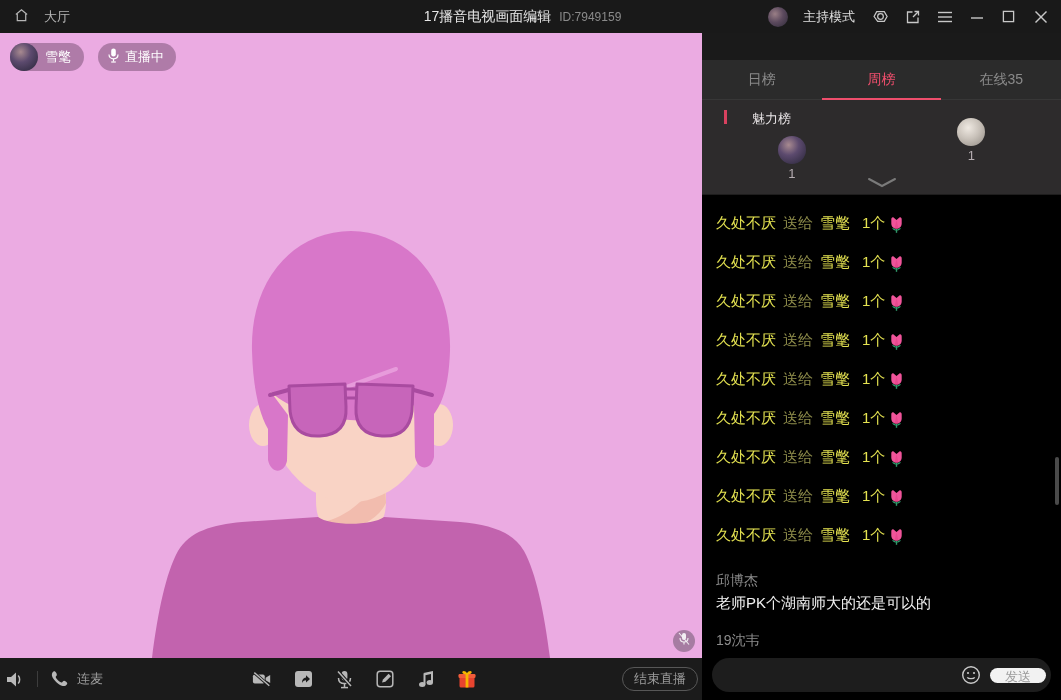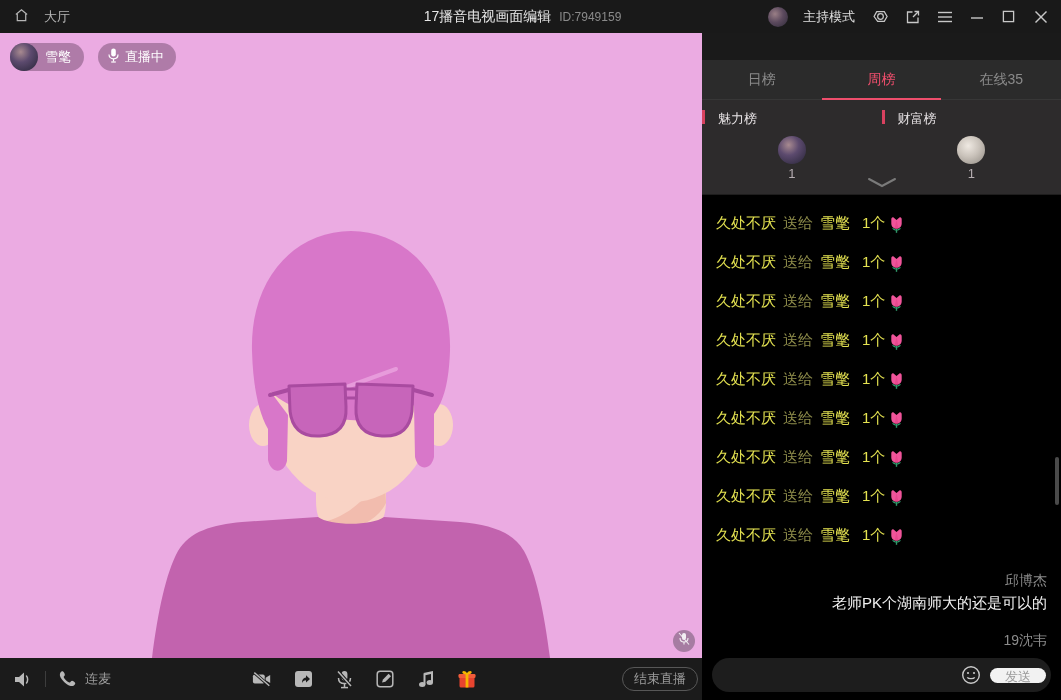--- a/index.html
+++ b/index.html
@@ -31,48 +31,48 @@
   .pill { height:28px; border-radius:14px; background:rgba(84,52,82,0.40); display:flex; align-items:center; color:#fff; font-size:13px; cursor:pointer; }
   .pill .st-avatar { width:28px; height:28px; border-radius:50%; flex:0 0 28px;
       background:radial-gradient(circle at 38% 32%, #a88a90 0%, #5c4a6e 40%, #262436 100%); }
   .name-pill { padding-right:13px; gap:7px; }
   .live-pill { padding:0 12px 0 10px; gap:6px; }
   .muted-badge { position:absolute; right:7px; bottom:6px; width:22px; height:22px; border-radius:50%;
       background:rgba(110,85,110,0.55); display:flex; align-items:center; justify-content:center; }
 
   
   .toolbar { height:42px; flex:0 0 42px; background:#1b1b1b; display:flex; align-items:center; position:relative; }
-  .tool-left { display:flex; align-items:center; padding-left:13px; }
+  .tool-left { display:flex; align-items:center; padding-left:5px; }
   .tool-divider { width:1px; height:16px; background:#3d3d3d; margin:0 12px; }
   .connect-label { color:#9a9a9a; font-size:13px; margin-left:7px; }
   .tool-center { position:absolute; left:252px; display:flex; align-items:center; gap:21px; }
   .tool-btn { width:20px; height:20px; display:flex; align-items:center; justify-content:center; cursor:pointer; }
   .end-btn { position:absolute; right:4px; top:9px; width:76px; height:24px; border-radius:12px;
       border:1px solid #575757; background:transparent; color:#9c9c9c; font-size:13px; cursor:pointer;
       font-family:inherit; }
 
   
   .panel { width:359px; flex:0 0 359px; background:#000000; display:flex; flex-direction:column; position:relative; min-height:0;margin-top:27px; }
   .tabs { height:40px; flex:0 0 40px; background:#2b2b2b; display:flex; border-bottom:1px solid #373737; }
   .tab { flex:1; display:flex; align-items:center; justify-content:center; font-size:14px; color:#8a8a8a; cursor:pointer; position:relative; }
   .tab.active { color:#ee4e6c; }
   .tab.active::after { content:""; position:absolute; left:0; right:0; bottom:-1px; height:2px; background:#ee4e6c; }
 
   .rankings { height:95px; flex:0 0 95px; background:#2d2b2c; position:relative; display:flex; border-bottom:1px solid #1e1d1d; }
   .rank-col { width:50%; padding-top:10px; }
-  .rank-head { display:flex; align-items:flex-start; gap:13px; padding-left:0; }
+  .rank-head { display:flex; align-items:flex-start; gap:25px; padding-left:22px; }
   .rank-bar { width:3px; height:14px; background:#d8415f; }
   .rank-title { color:#e9e5e7; font-size:13px; }
   .rank-avatar { width:28px; height:28px; border-radius:50%; margin:8px auto 0; cursor:pointer; }
   .rank-avatar.charm { background:radial-gradient(circle at 38% 32%, #a88a90 0%, #5c4a6e 40%, #262436 100%); }
   .rank-avatar.wealth { background:radial-gradient(circle at 40% 35%, #efe9e2 0%, #c9c2ba 45%, #8f8982 100%); }
   .rank-num { text-align:center; color:#b5adb1; font-size:13px; margin-top:2px; }
   .rank-chevron { position:absolute; left:50%; bottom:2px; transform:translateX(-50%); cursor:pointer; }
 
-  .chat-list { flex:1; min-height:0; overflow:hidden; padding:9px 14px 0;text-align:right; }
+  .chat-list { flex:1; min-height:0; overflow:hidden; padding:9px 14px 0; }
   .gift-row { height:39px; display:flex; align-items:center; font-size:15px; white-space:nowrap; }
   .g-sender,.g-receiver,.g-amount { color:#e5e351; }
   .g-action { color:#8e8c4a; margin:0 7px; }
   .g-amount { margin-left:12px; }
   .gift-row svg { margin-left:4px; }
   .chat-msg { margin-top:14px; }
   .c-user { color:#8c8c8c; font-size:14px; line-height:22px; }
   .c-text { color:#f2f2f2; font-size:15px; line-height:24px; }
 
   .scroll-thumb { position:absolute; right:2px; top:397px; width:4px; height:48px; border-radius:2px; background:#4a4a4a; cursor:pointer; }
@@ -283,24 +283,20 @@
       <section class="rankings">
         <div class="rank-col">
           <div class="rank-head">
             <span class="rank-bar"></span>
             <span class="rank-title">魅力榜</span>
           </div>
           <div class="rank-avatar charm"></div>
           <div class="rank-num">1</div>
         </div>
         <div class="rank-col">
-          <div class="rank-head">
-            <span class="rank-bar"></span>
-            <span class="rank-title">财富榜</span>
-          </div>
           <div class="rank-avatar wealth"></div>
           <div class="rank-num">1</div>
         </div>
         <span class="rank-chevron">
           <svg width="30" height="11" viewBox="0 0 30 11" fill="none" stroke="#7a7a7a" stroke-width="2" stroke-linecap="round">
             <path d="M2 2 L15 9 L28 2"></path>
           </svg>
         </span>
       </section>
 

